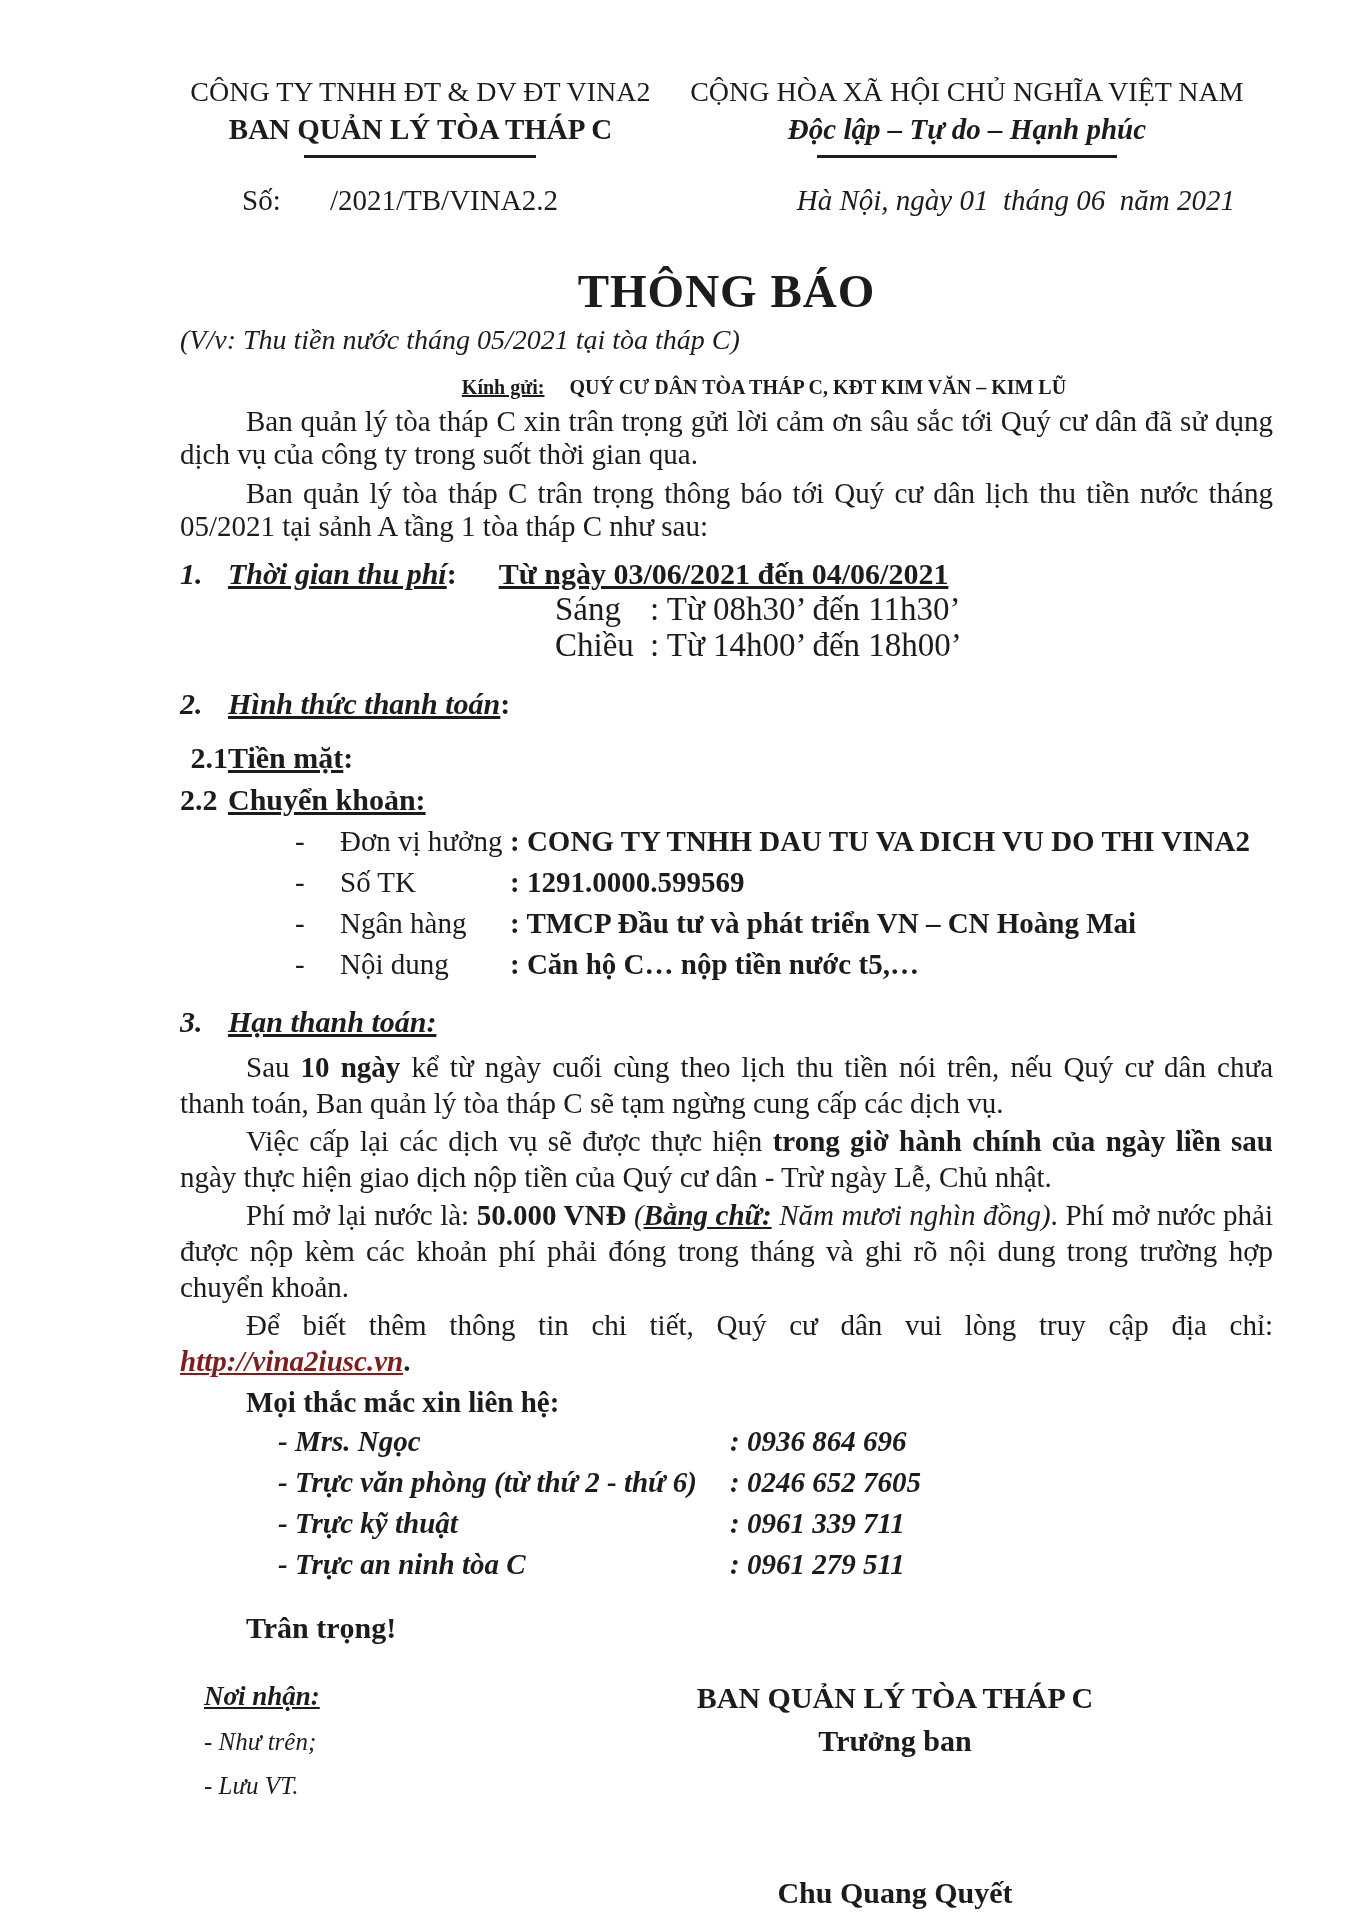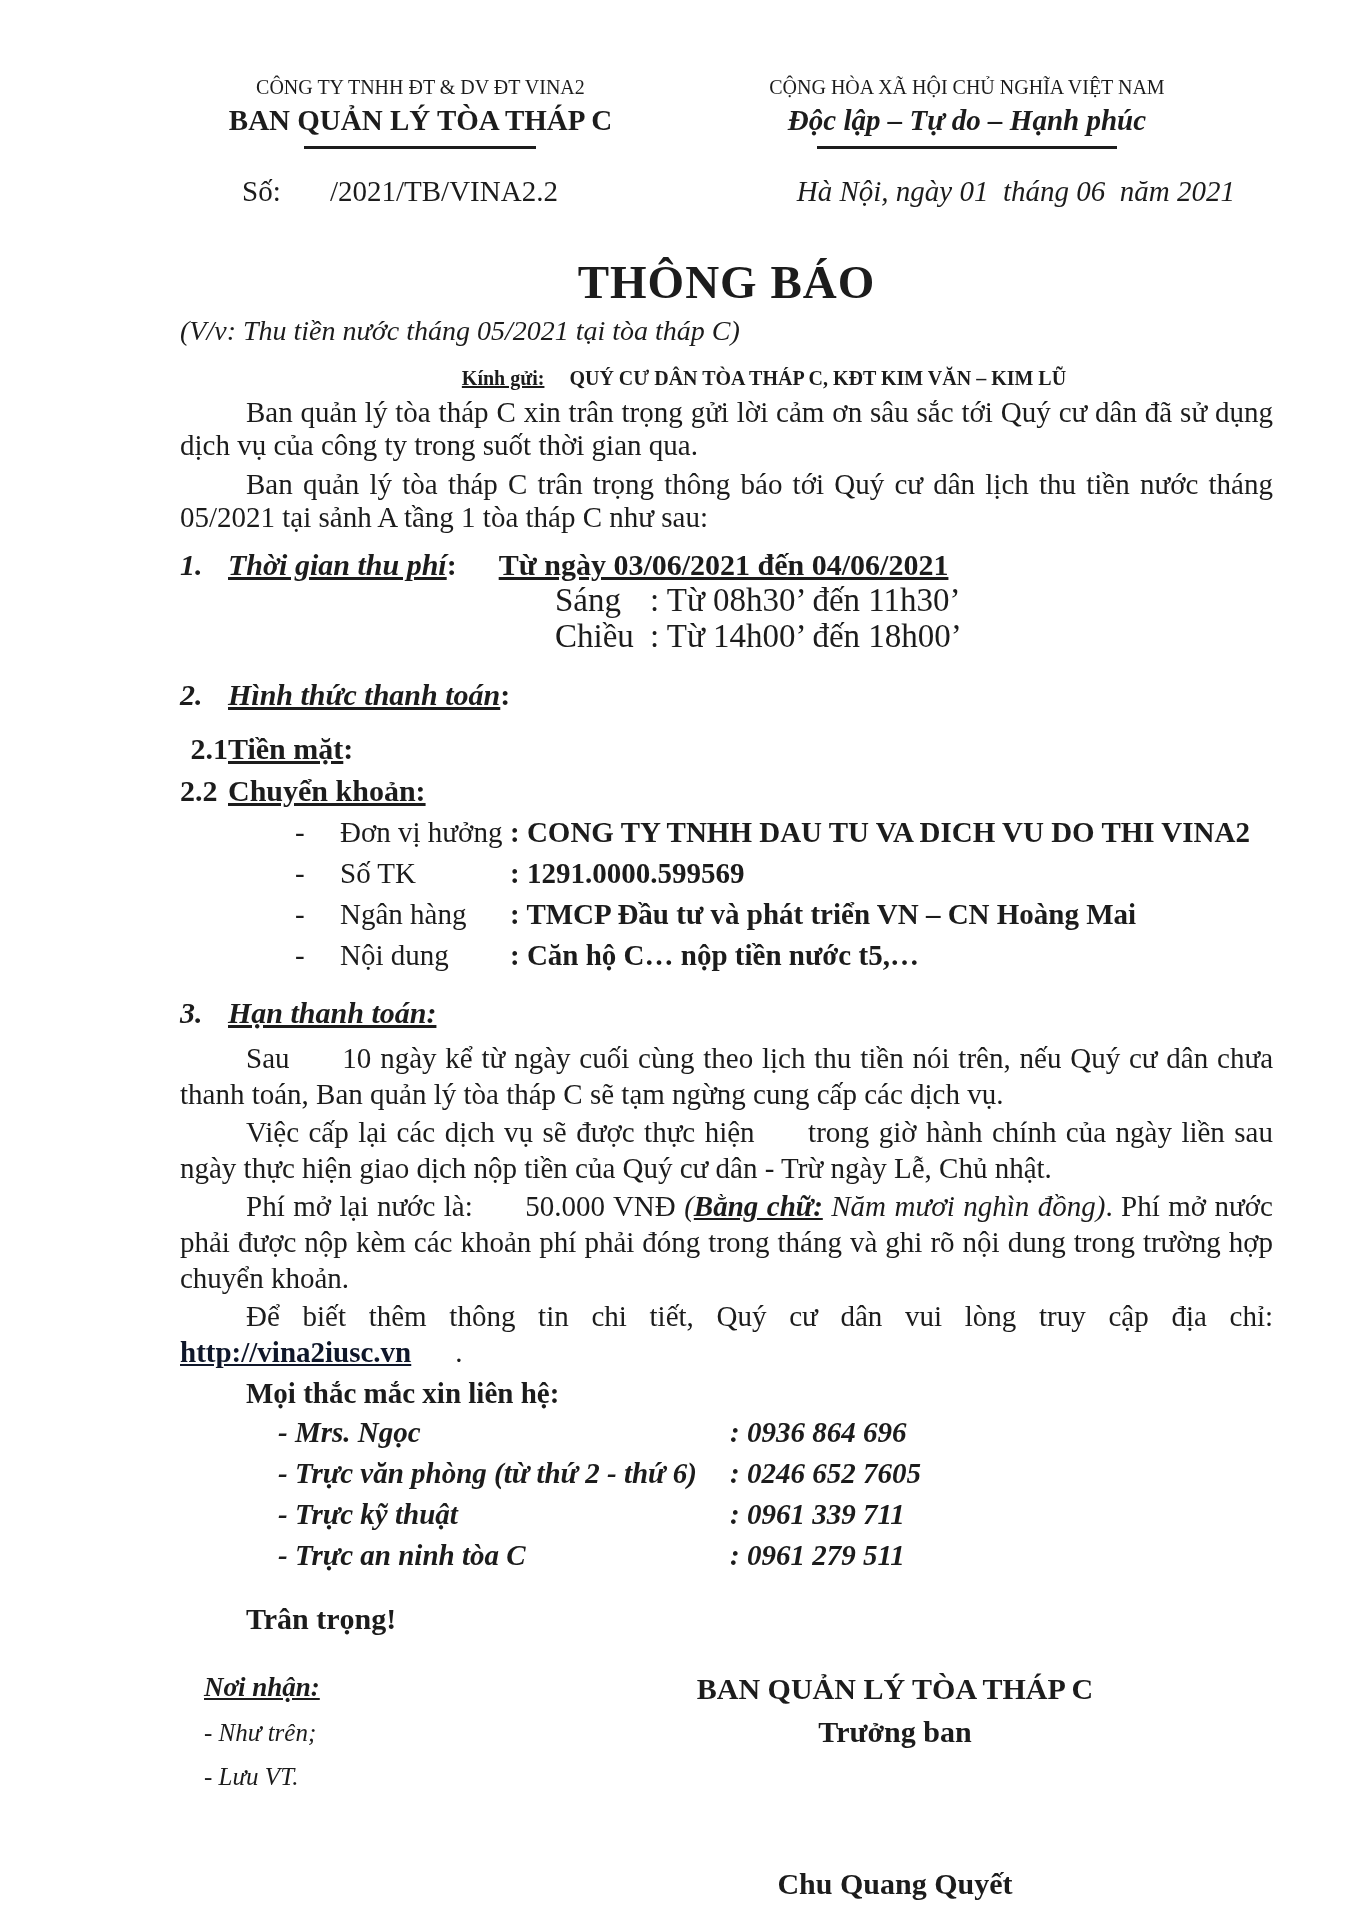--- a/index.html
+++ b/index.html
@@ -10,44 +10,44 @@
     padding:76px 85px 30px 180px;
     background:#ffffff;
     color:#1c1c1c;
     font-family:"Liberation Serif","DejaVu Serif",serif;
     overflow:hidden;
   }
   
   .header { display:flex; }
   .h-col-left  { width:44%; text-align:center; }
   .h-col-right { width:56%; text-align:center; }
-  .h-line1 { font-size:20px; white-space:nowrap; }
+  .h-line1 { font-size:28px; white-space:nowrap; }
   .h-line2 { font-size:29px; font-weight:bold; margin-top:5px; white-space:nowrap; }
   .h-line2-motto { font-size:29px; font-weight:600; font-style:italic; margin-top:5px; white-space:nowrap; }
   .h-rule-left  { width:232px; border:none; border-top:3px solid #1d1d1d; margin:9px auto 0; }
   .h-rule-right { width:300px; border:none; border-top:3px solid #1d1d1d; margin:9px auto 0; }
   .num-row { display:flex; justify-content:space-between; align-items:baseline; margin-top:26px; font-size:29px; }
   .num-left { margin-left:62px; }
   .num-label { display:inline-block; }
   .num-value { display:inline-block; margin-left:42px; }
   .place-date { font-style:italic; margin-right:38px; white-space:pre-wrap; }
   
   .doc-title { text-align:center; font-size:47px; font-weight:bold; letter-spacing:1px; margin-top:47px; }
   .doc-subtitle { font-size:28px; font-style:italic; margin-top:6px; }
   
   .salutation { margin-top:20px; margin-left:75px; font-size:20px; font-weight:bold;text-align:center; }
   .salutation .sal-label { text-decoration:underline; }
   .salutation .sal-value { margin-left:20px; }
   
   .para { font-size:29px; line-height:33px; text-align:justify; text-indent:66px; margin:6px 0 0 0; }
   .para3 { font-size:29px; line-height:36px; text-align:justify; text-indent:66px; margin:2px 0 0 0; }
-  .b { font-weight:normal;margin-left:44px; }
+  .b { font-weight:bold; }
   .i { font-style:italic; }
   .biu { font-weight:bold; font-style:italic; text-decoration:underline; }
-  .link { font-weight:bold; text-decoration:underline; color:#0f172a; }
+  .link { font-weight:bold; text-decoration:underline; color:#7f1d1d;font-style:italic; }
   
   .sec { display:flex; align-items:baseline; font-size:30px; margin-top:14px; }
   .sec-num { flex:none; width:48px; font-weight:bold; font-style:italic; }
   .sec-num-up { flex:none; width:48px; font-weight:bold; }
   .sec-label-it { font-weight:bold; font-style:italic; text-decoration:underline; }
   .sec-label-up { font-weight:bold; text-decoration:underline; }
   .sec-colon { font-weight:bold; }
   .sec1-value { font-weight:bold; text-decoration:underline; margin-left:42px;text-align:right; }
   .times { margin-left:375px; margin-top:0; font-size:33px; }
   .time-row { display:flex; line-height:36px; }

